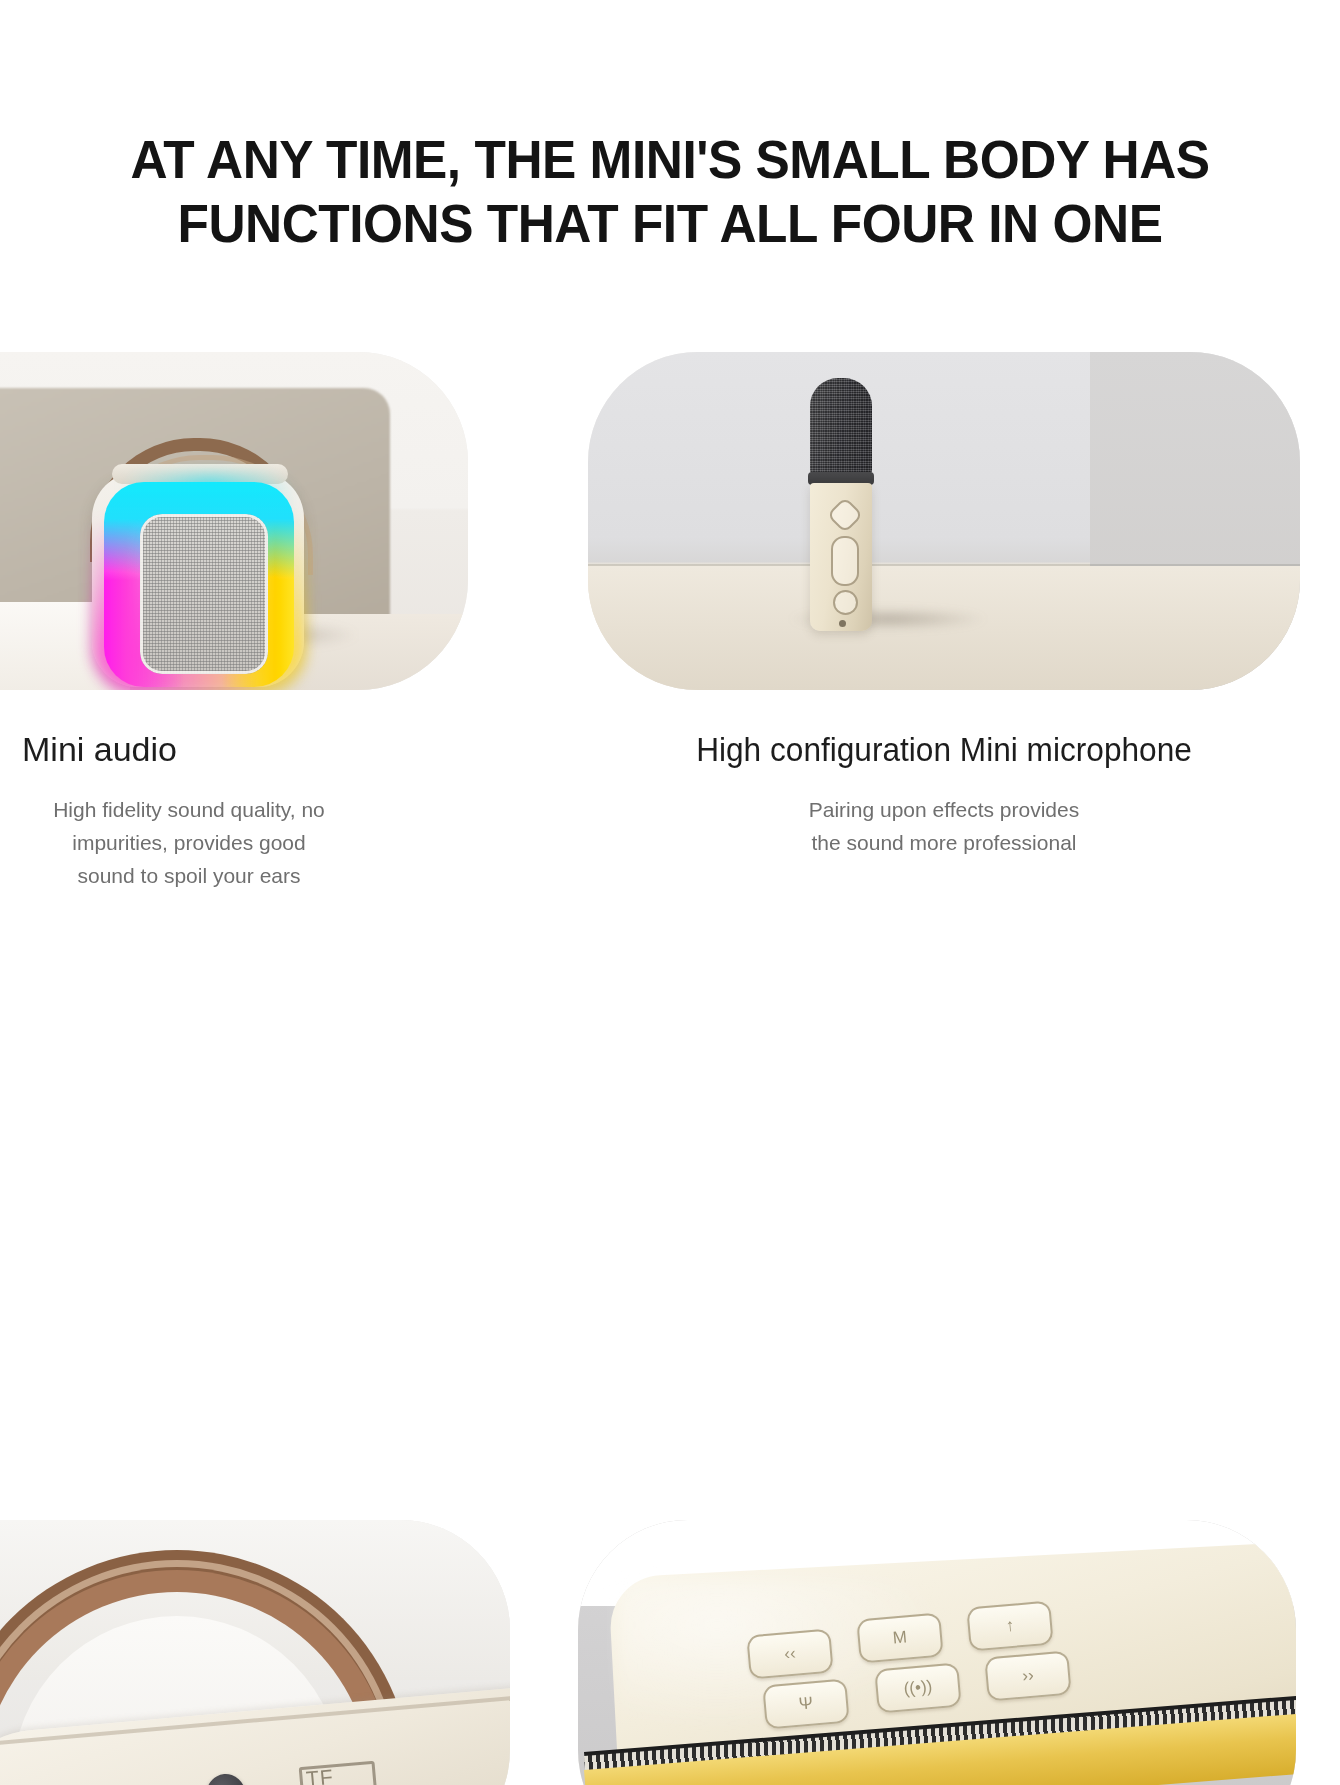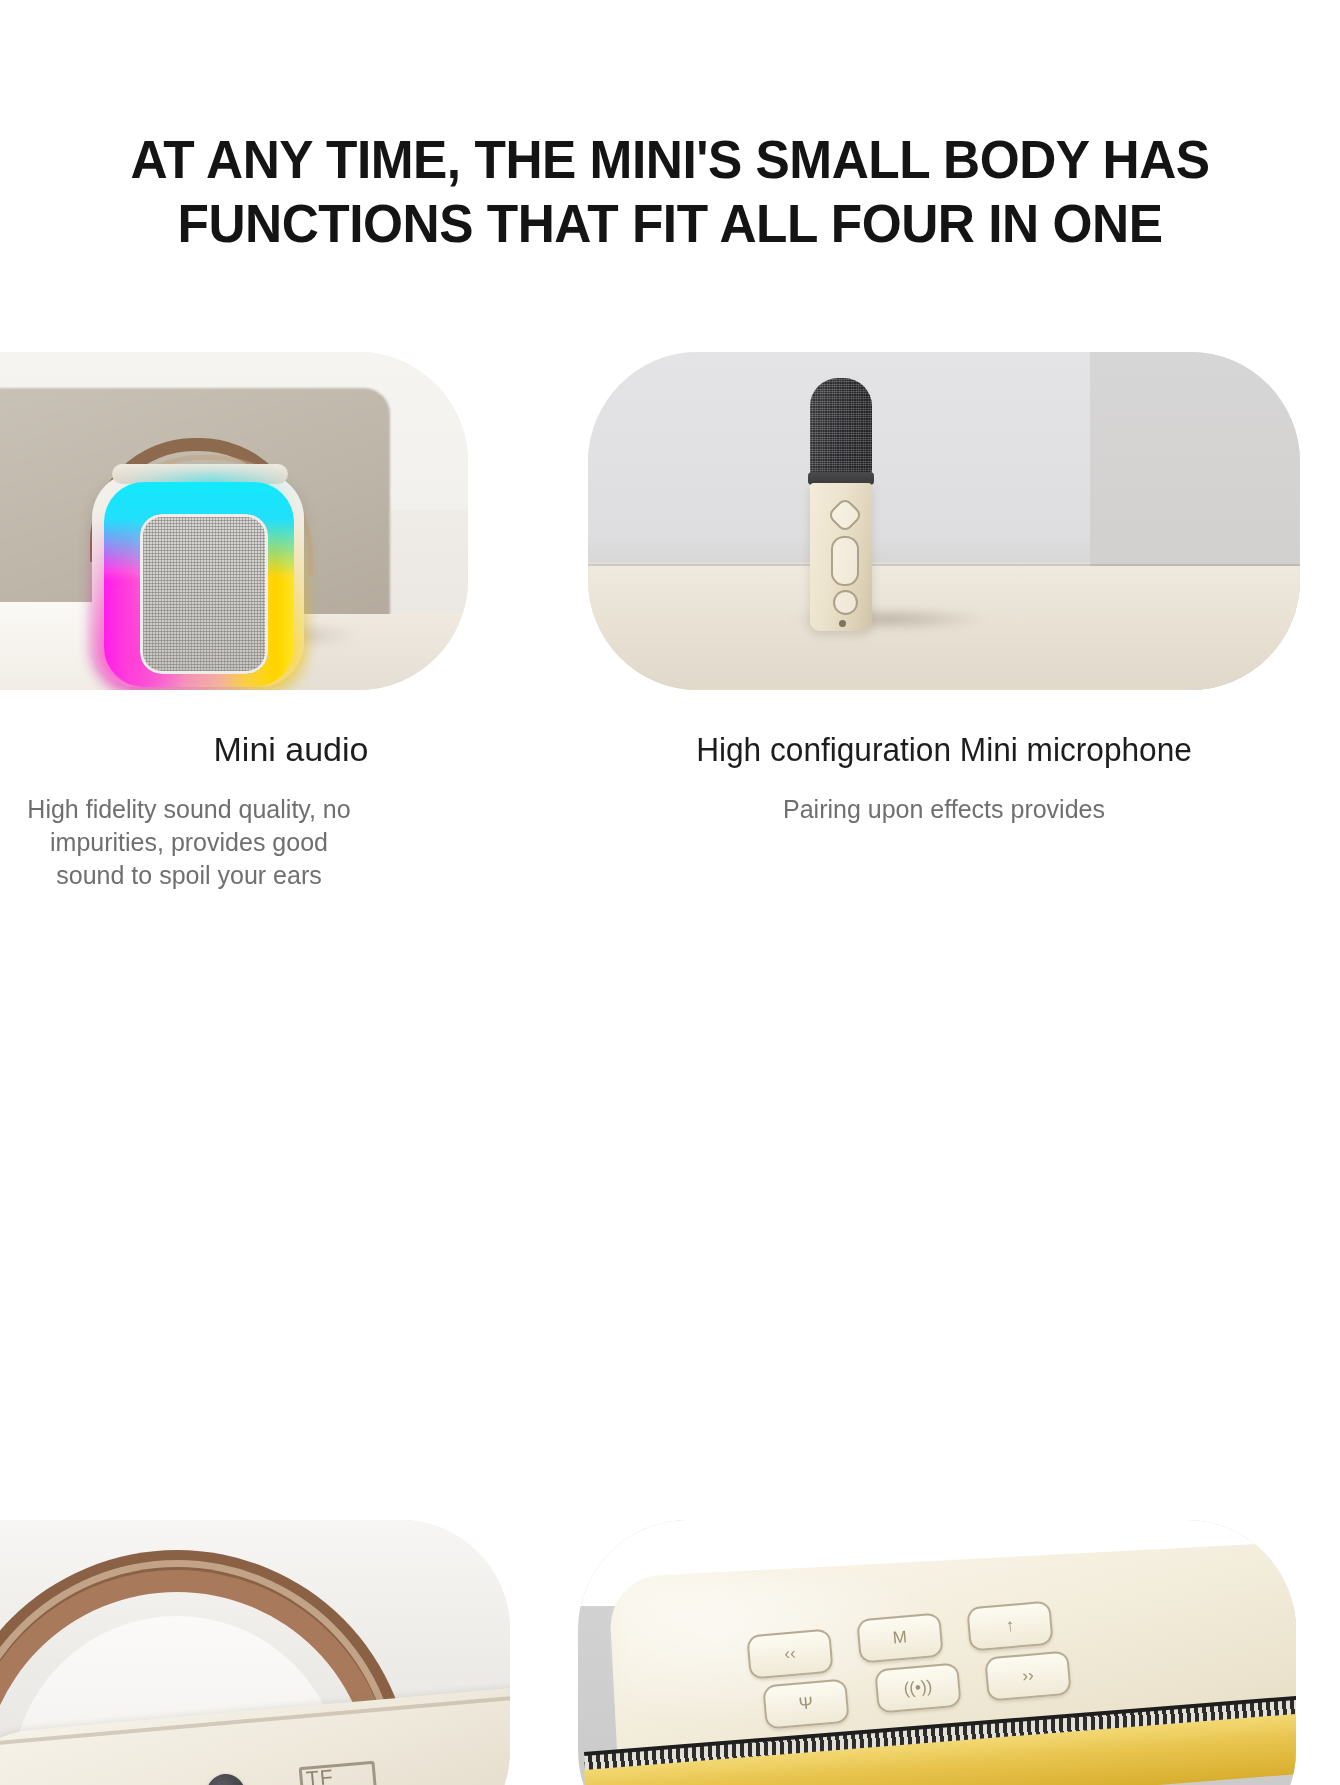--- a/index.html
+++ b/index.html
@@ -48,27 +48,27 @@
   
   .cap-title{
     font-size:34px;
     color:#1d1d1d;
     font-weight:400;
     letter-spacing:0px;
     white-space:nowrap;
   }
   .cap-title.cond{transform:scaleX(0.93);transform-origin:center;}
   .cap-body{
-    font-size:25px;
+    font-size:21px;
     line-height:33px;
     color:#6f6f6f;
     font-weight:400;
   }
   .cap-body span{display:block;}
-  .t-left{text-align:center;}
+  .t-left{text-align:left;}
   .t-center{text-align:center;}
 
   
   .sp-bg{position:absolute;inset:0;background:
       linear-gradient(#f6f4f1 0%,#f3f1ee 46%,#efece8 47%,#e9e5e0 100%);}
   .sp-wall{
     position:absolute;left:-40px;top:36px;width:430px;height:236px;
     background:linear-gradient(160deg,#c9c2b6 0%,#bdb5a8 60%,#b4ab9d 100%);
     border-radius:26px 26px 0 0;
     filter:blur(1px);
@@ -326,20 +326,21 @@
         <div class="mic-btn mic-b1"></div>
         <div class="mic-btn mic-b2"></div>
         <div class="mic-btn mic-b3"></div>
         <div class="mic-dot"></div>
       </div>
 
       <div class="cap-title cond t-center" style="margin:40px 0 0 0;width:712px;">High configuration Mini microphone</div>
 
       <div class="cap-body t-center" style="margin:24px 0 0 0;width:712px;">
         <span>Pairing upon effects provides</span>
+        <span>the sound more professional</span>
       </div>
     </div>
   </div>
 
   <div class="row" style="height:560px;margin-top:8px;">
 
     <div class="cell" style="left:0;width:560px;top:580px;">
 
       <div class="photo photo-c">
         <div class="lh-bg"></div>

